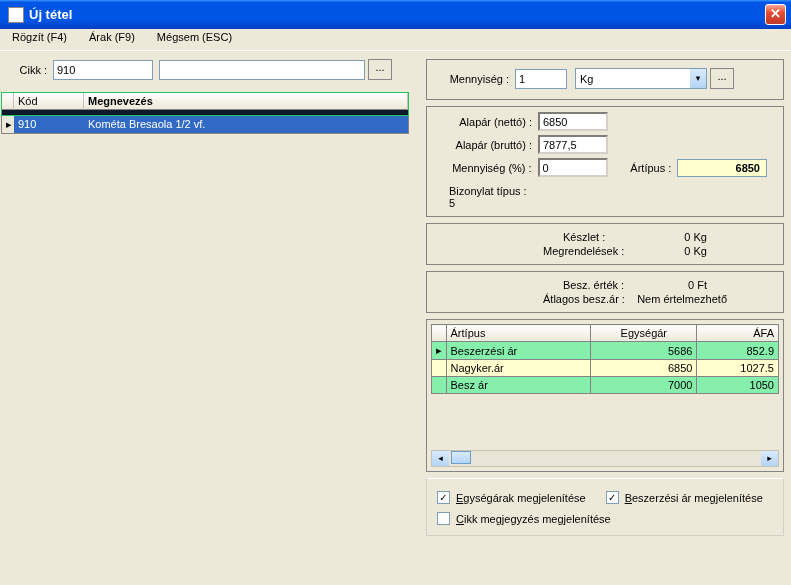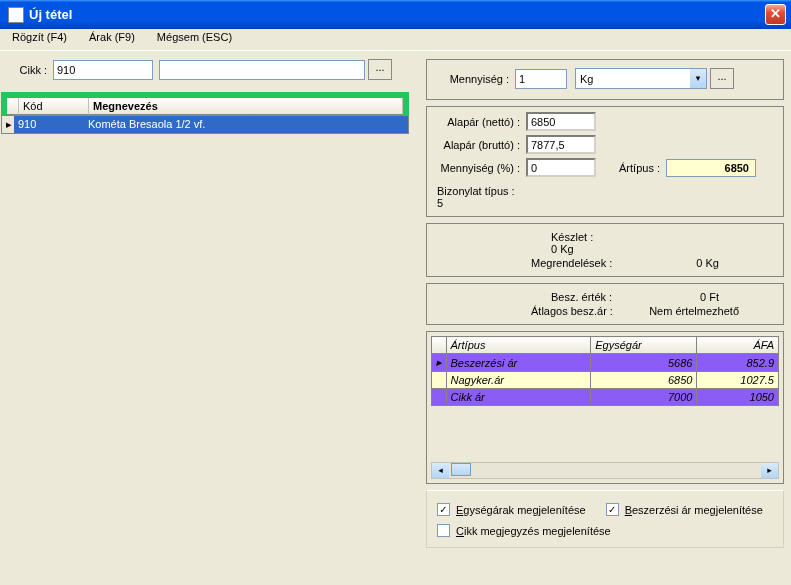--- a/index.html
+++ b/index.html
@@ -19,32 +19,32 @@
 .right-area { position: absolute; left: 426px; top: 8px; width: 358px; }
 
 .row { display: flex; align-items: center; margin-bottom: 4px; }
 .lbl { text-align: right; padding-right: 6px; }
 .inp { height: 20px; border: 1px solid #7f9db9; background: #fff; padding: 0 3px; }
 .inp-sunken { border: 2px inset #d4d0c8; background: #fff; height: 19px; padding: 0 3px; }
 .btn-small { width: 24px; height: 21px; background: #ece9d8; border: 1px solid #888; cursor: pointer; text-align: center; line-height: 14px; margin-left: 3px; }
 .select { height: 21px; border: 1px solid #7f9db9; background: #fff; display: flex; align-items: center; justify-content: space-between; padding-left: 4px; }
 .select-arrow { width: 16px; height: 19px; background: linear-gradient(#d8eafc, #b4d5f5); text-align: center; line-height: 18px; font-size: 9px; }
 
-.grid { border: 6px solid #22c55e; background: #0f172a; }
+.grid { border: 1px solid #22c55e; background: #0f172a; }
 .grid-hdr { display: flex; background: #ece9d8; }
 .grid-hdr-cell { border-right: 1px solid #c0c0c0; border-bottom: 1px solid #848484; padding: 2px 4px; background: linear-gradient(#fff, #ece9d8); }
 .grid-row { display: flex; }
 .grid-cell { padding: 2px 4px; border-right: 1px solid transparent; }
 .grid-row.selected { background: #316ac5; color: #fff; }
 
-.panel { border: 1px solid #848484; background: #ece9d8; padding: 5px 4px; margin-bottom: 6px; }
+.panel { border: 1px solid #848484; background: #ece9d8; padding: 5px 16px; margin-bottom: 6px; }
 .kv { display: flex; justify-content: space-between; margin: 2px 0; }
 .yellow-field { background: #ffffd0; border: 1px solid #7f9db9; padding: 2px 6px; text-align: right; font-weight: bold; }
 
-.price-table { width: 100%; border-collapse: collapse; background: #8b5cf6; font-style: italic; }
+.price-table { width: 100%; border-collapse: collapse; background: #86efac; }
 .price-table th, .price-table td { border: 1px solid #848484; padding: 2px 4px; }
 .price-table th { background: linear-gradient(#fff,#ece9d8); font-weight: normal; }
 .price-table td.num { text-align: right; }
 .price-table tr.alt td { background: #ffffd0; }
 
 .scroll-strip { height: 17px; background: #e8e5d7; border: 1px solid #c5c2b4; display: flex; align-items: center; justify-content: space-between; margin-top: 56px; }
 .scroll-btn { width: 17px; height: 15px; background: linear-gradient(#d8eafc,#b4d5f5); text-align: center; font-size: 9px; line-height: 14px; cursor: pointer; }
 .scroll-thumb { width: 20px; height: 13px; background: linear-gradient(#d8eafc,#b4d5f5); border: 1px solid #6b9fd0; margin-left: 2px; }
 
 .check-row { display: flex; align-items: center; margin: 4px 0; }
@@ -122,21 +122,21 @@
         <span class="lbl" style="width:70px;">Ártípus :</span>
         <div class="yellow-field" style="width:90px;">6850</div>
       </div>
       <div class="kv" style="margin-top:8px; padding:0 6px;flex-direction:column;">
           <span>Bizonylat típus :</span>
           <span>5</span>
         </div>
     </div>
 
     <div class="panel">
-      <div class="kv" style="padding:0 60px 0 120px;flex-direction:column;">
+      <div class="kv" style="padding:0 60px 0 120px;">
           <span>Készlet :</span>
           <span>0 Kg</span>
         </div>
       <div class="kv" style="padding:0 60px 0 100px;">
           <span>Megrendelések :</span>
           <span>0 Kg</span>
         </div>
     </div>
 
     <div class="panel">
@@ -149,38 +149,38 @@
           <span>Nem értelmezhető</span>
         </div>
     </div>
 
     <div class="panel" style="padding:4px;">
       <table class="price-table">
         <tbody>
             <tr>
           <th style="width:12px;"></th>
           <th style="text-align:left;">Ártípus</th>
-          <th style="text-align:left;">Egységár</th>
+          <th style="text-align:center;">Egységár</th>
           <th style="text-align:right;">ÁFA</th>
         </tr>
         <tr>
               <td>▸</td>
               <td>Beszerzési ár</td>
               <td class="num">5686</td>
               <td class="num">852.9</td>
             </tr>
         <tr class="alt">
               <td></td>
               <td>Nagyker.ár</td>
               <td class="num">6850</td>
               <td class="num">1027.5</td>
             </tr>
         <tr>
               <td></td>
-              <td>Cikk ár</td>
+              <td>Besz ár</td>
               <td class="num">7000</td>
               <td class="num">1050</td>
             </tr>
       </tbody>
         </table>
 
       <div class="scroll-strip">
         <div style="display:flex;">
           <div class="scroll-btn">◂</div>
           <div class="scroll-thumb"></div>

